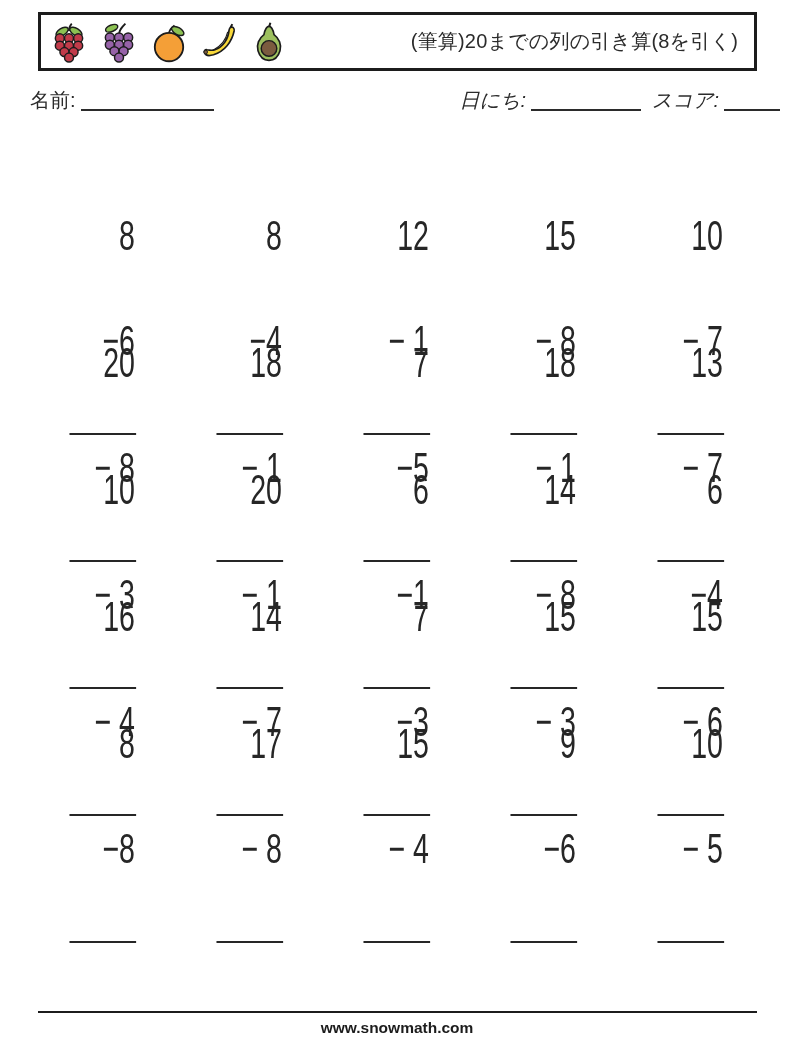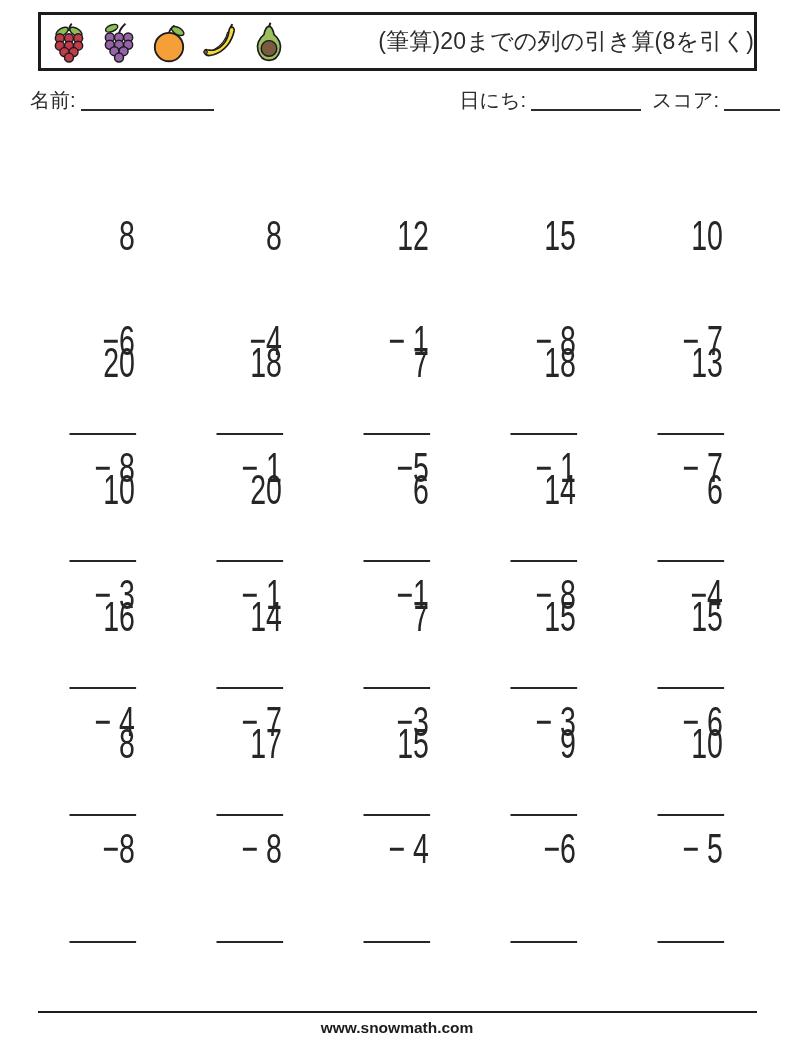--- a/index.html
+++ b/index.html
@@ -9,35 +9,35 @@
     color:var(--ink, #262626);
   }
   .header-box {
     position:absolute; left:38px; top:12px; width:719px; height:59px;
     border:3px solid #1c1c1c; box-sizing:border-box;
     display:flex; align-items:center; background:#fff;
   }
   .fruits { display:flex; gap:6px; padding-left:6px; align-items:center; }
   .fruits svg { width:44px; height:48px; display:block; }
   .header-title {
-    margin-left:auto; font-size:23px; color:#2b2b2b;
+    margin-left:auto; padding-right:16px; font-size:20px; color:#2b2b2b;
     letter-spacing:0.2px; white-space:nowrap;
   }
   .fields-row {
     position:absolute; left:30px; right:14px; top:90px;
     display:flex; align-items:flex-end; font-size:20px; color:#2b2b2b;
   }
   .blank {
     display:inline-block; height:4px; border-bottom:2px solid #2b2b2b;
     margin-bottom:-1px;
   }
   .name-blank  { width:133px; margin-left:5px; }
   .date-blank  { width:110px; margin-left:5px; margin-right:11px; }
   .score-blank { width:56px;  margin-left:5px; }
-  .date-score { margin-left:auto; display:flex; align-items:flex-end; }
+  .date-score { margin-left:auto; display:flex; align-items:flex-end;font-style:italic; }
   .field-label { white-space:nowrap; line-height:20px; }
 
   .problems-grid {
     position:absolute; left:38px; top:146px;
     display:grid; grid-template-columns:repeat(5,147px); grid-auto-rows:127px;
   }
   .prob-cell { text-align:right; padding-right:57px; box-sizing:border-box; }
   .prob {
     display:inline-block; text-align:right; white-space:pre;
     font-size:42px; line-height:35px; color:var(--ink, #262626);

